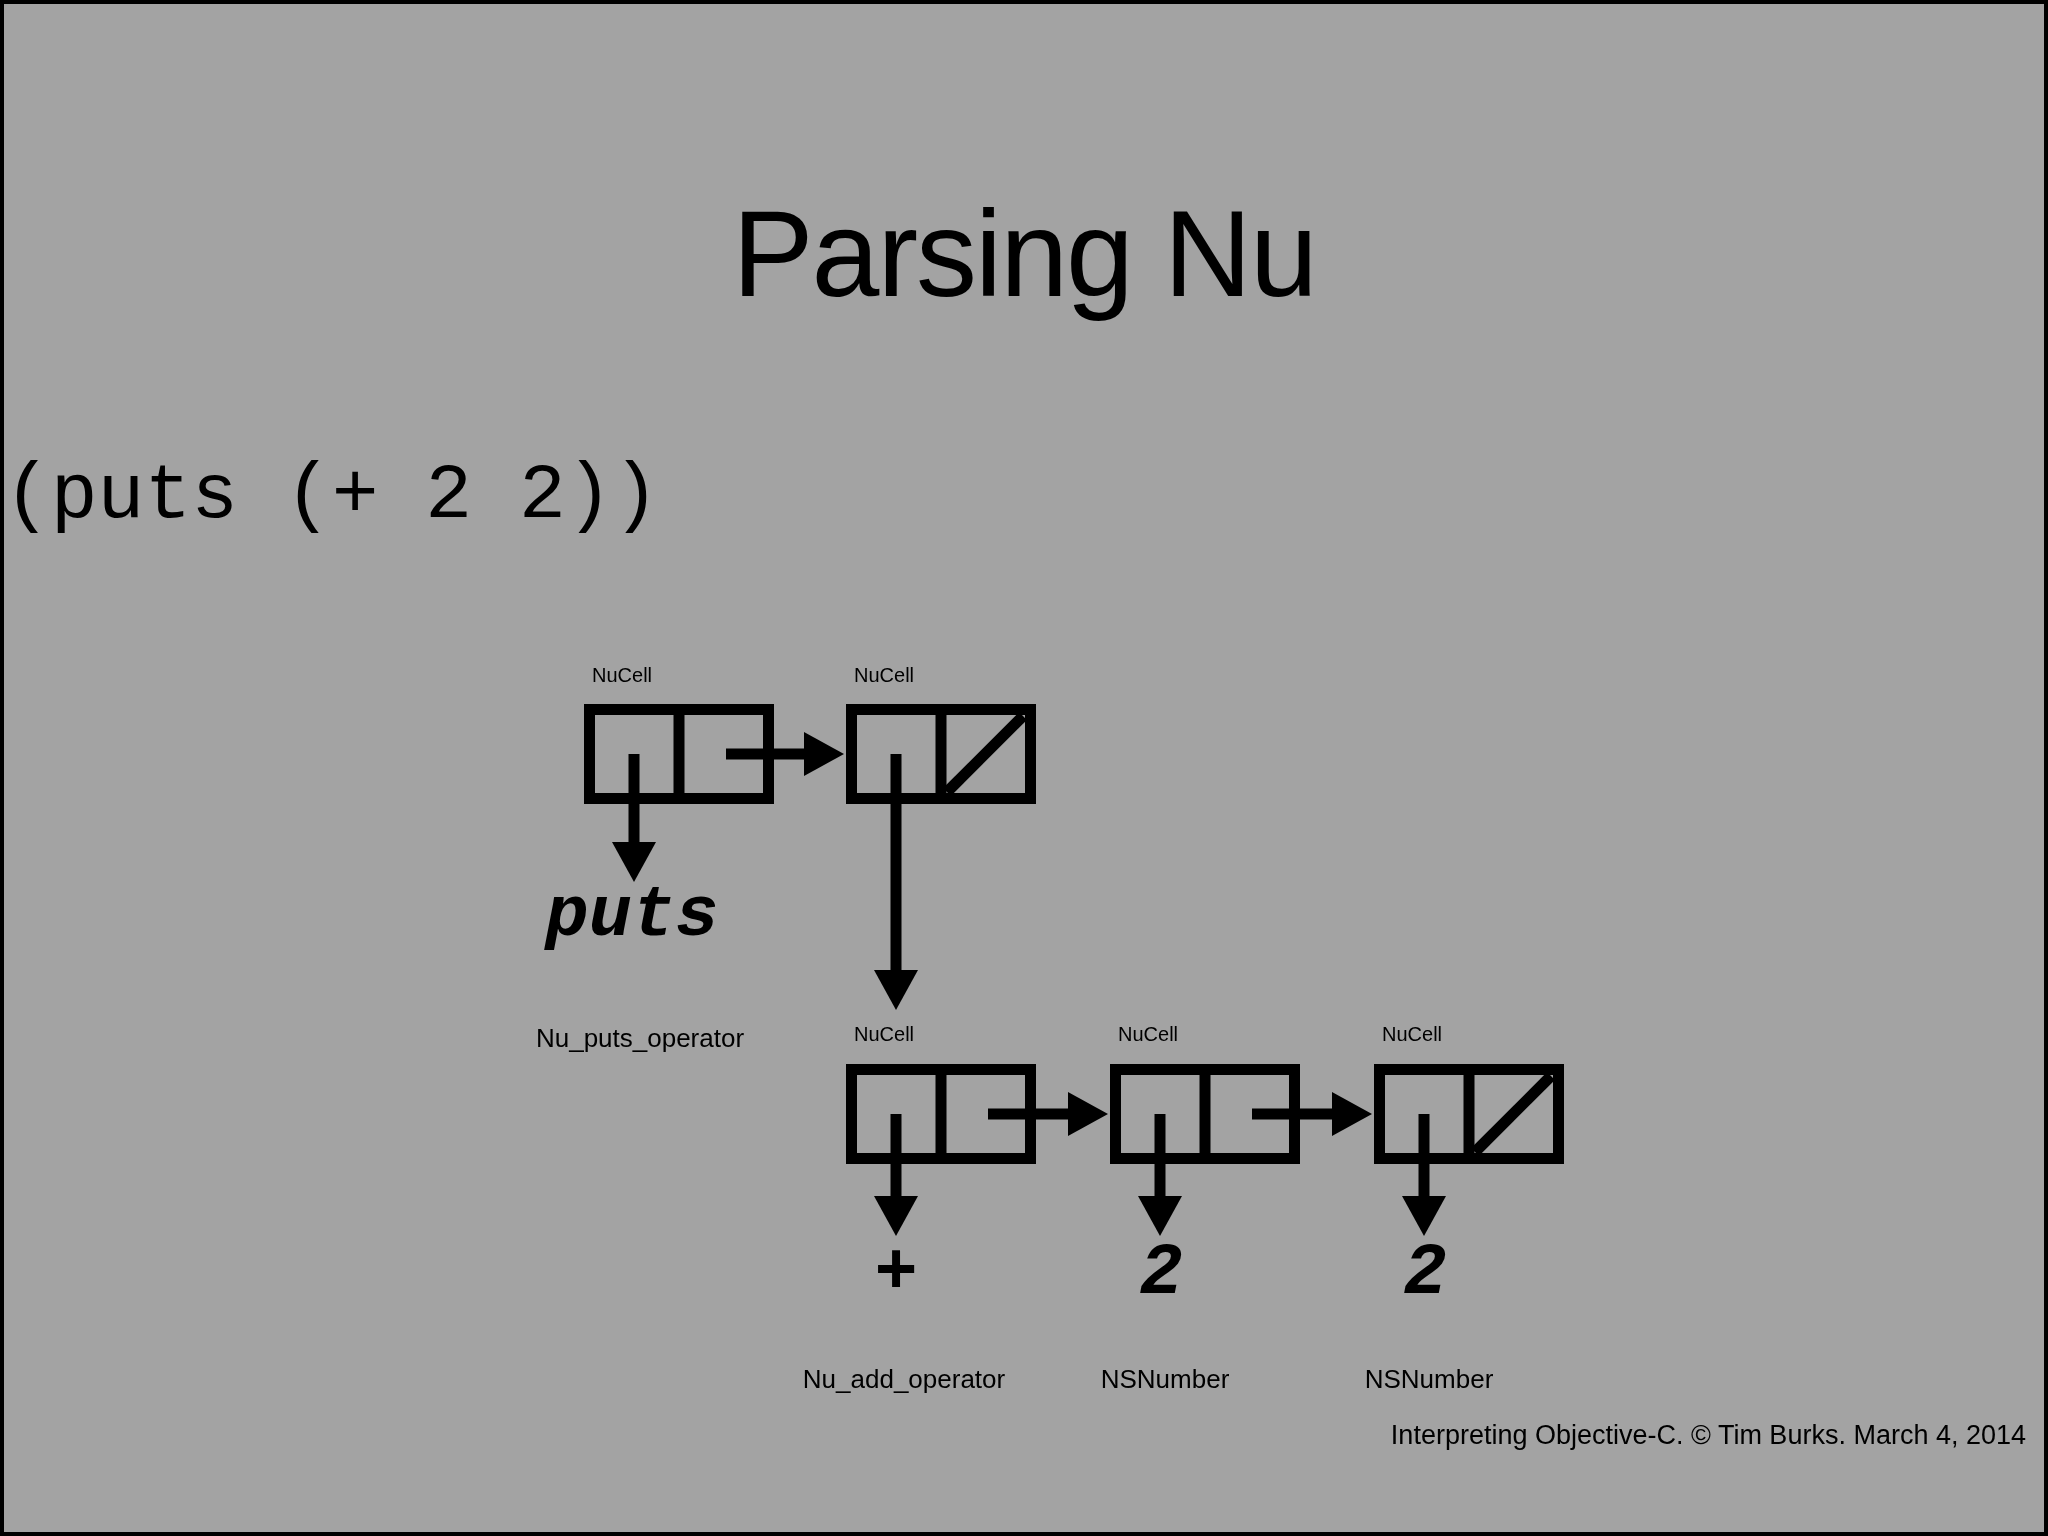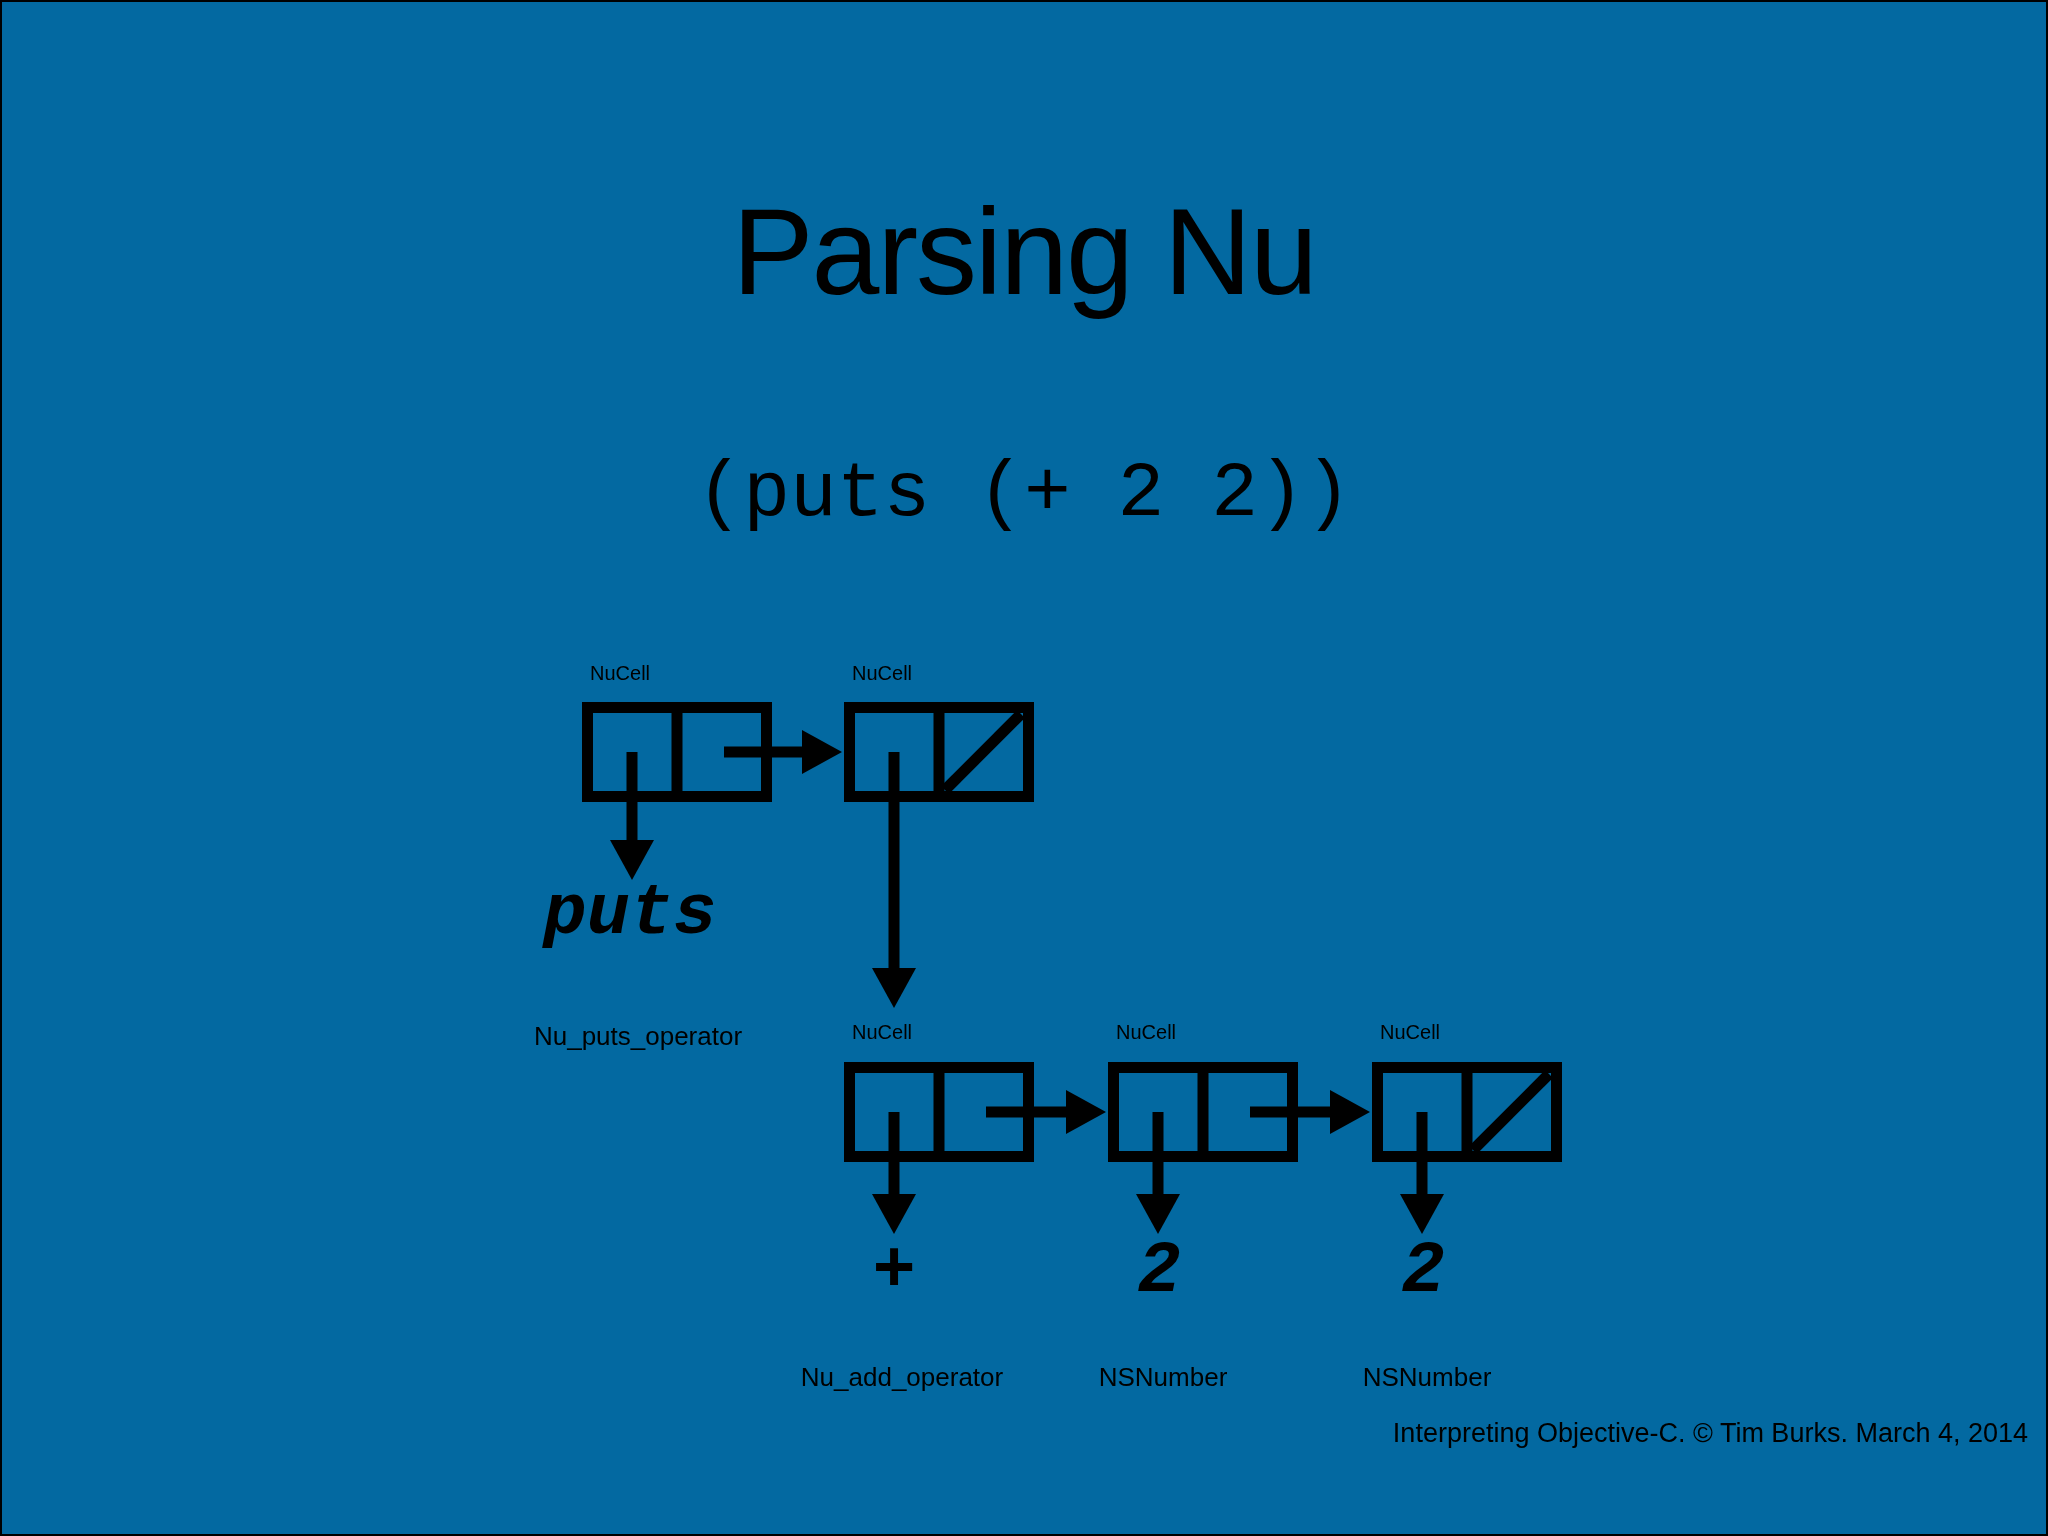--- a/index.html
+++ b/index.html
@@ -1,34 +1,34 @@
 <!DOCTYPE html>
 <html><head>
 <meta charset="utf-8">
 <style>
   html, body { margin: 0; padding: 0; background: #e8e8e8; }
   .slide {
     position: relative;
     width: 2048px; height: 1536px;
-    background: #0369a1;
-    border: 2px solid #000000;
+    background: #a3a3a3;
+    border: 4px solid #000000;
     box-sizing: border-box;
     overflow: hidden;
     font-family: "Liberation Sans", sans-serif;
     color: #000;
   }
   .title {
     position: absolute; left: 0; right: 0; top: 189px;
     text-align: center;
     font-size: 122px; font-weight: 300; letter-spacing: -2px;
     line-height: 1;
   }
   .code {
     position: absolute; left: 0; right: 0; top: 453px;
-    text-align: center;
+    text-align: left;
     font-family: "Liberation Mono", monospace;
     font-size: 78px; font-weight: 500; line-height: 1;
     white-space: pre;
   }
   .diagram-svg { position: absolute; left: 0; top: 0; }
   .nucell-label {
     position: absolute;
     font-size: 20px; line-height: 1;
   }
   .value-symbol {

